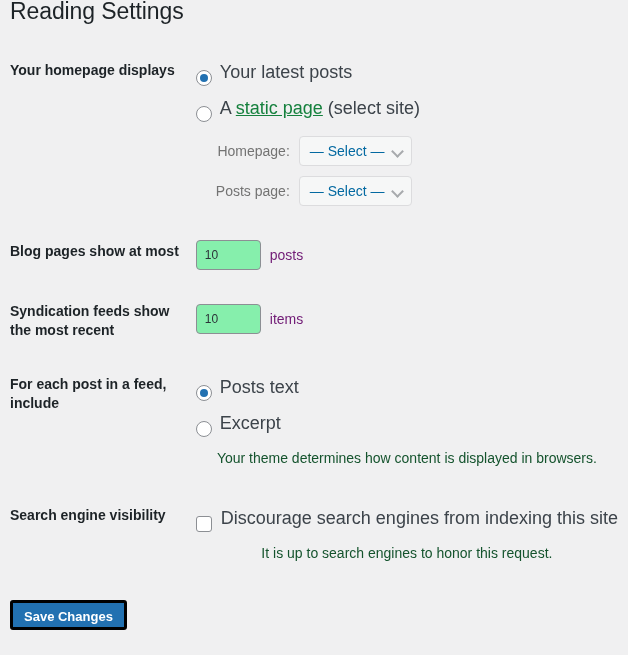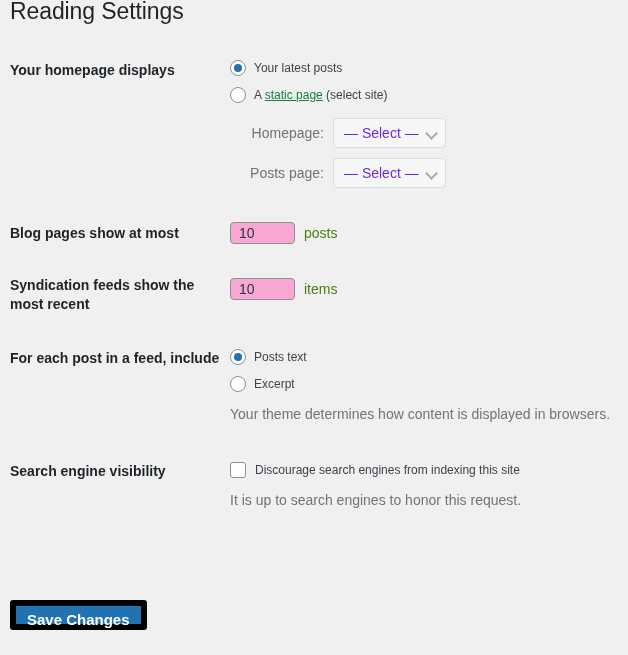--- a/index.html
+++ b/index.html
@@ -51,23 +51,23 @@
   }
   .td-cell {
     padding: 11px 10px 13px 0;
     vertical-align: top;
     line-height: 1.5;
   }
 
   
   .choice {
     display: flex;
-    align-items: center;
+    align-items: flex-end;
     margin: 0 0 9px 0;
-    font-size: 12px;
+    font-size: 18px;
     color: #3c434a;
   }
   .choice:last-child { margin-bottom: 0; }
 
   .radio {
     width: 16px;
     height: 16px;
     min-width: 16px;
     border: 1px solid #8c8f94;
     border-radius: 50%;
@@ -125,21 +125,21 @@
     width: 113px;
     height: 30px;
     border: 1px solid #dcdcde;
     border-radius: 4px;
     background: #f6f7f7;
     display: flex;
     align-items: center;
     justify-content: space-between;
     padding: 0 7px 0 10px;
     box-sizing: border-box;
-    color: #6d28d9;
+    color: #0369a1;
     font-size: 14px;
   }
   .chev {
     width: 12px;
     height: 12px;
     display: inline-block;
     position: relative;
   }
   .chev::before {
     content: "";
@@ -150,57 +150,58 @@
     height: 7px;
     border-right: 2px solid #a7aaad;
     border-bottom: 2px solid #a7aaad;
     transform: rotate(45deg);
   }
 
   
   .num-row { display: flex; align-items: center; }
   .num-input {
     width: 65px;
-    height: 22px;
+    height: 30px;
     border: 1px solid #8c8f94;
     border-radius: 4px;
-    background: #f9a8d4;
+    background: #86efac;
     box-sizing: border-box;
     padding: 0 8px;
     font-family: "Liberation Sans", sans-serif;
-    font-size: 14px;
+    font-size: 12px;
     color: #2c3338;
     line-height: 28px;
   }
   .unit {
     margin-left: 9px;
     font-size: 14px;
-    color: #4d7c0f;
+    color: #701a75;
   }
 
   .description {
     margin: 11px 0 0 0;
-    color: #737373;
+    color: #14532d;
     font-size: 14px;
     line-height: 1.5;
+    text-align: center;
   }
 
   
   .submit-wrap {
     position: absolute;
     left: 10px;
     top: 600px;
   }
   .btn-primary {
     background: #2271b1;
-    border: 6px solid #000000;
+    border: 3px solid #000000;
     border-radius: 3px;
     color: #fff;
     font-family: "Liberation Sans", sans-serif;
-    font-size: 15px;
+    font-size: 13px;
     font-weight: bold;
     padding: 0 11px;
     height: 30px;
     line-height: 28px;
     cursor: pointer;
     box-sizing: border-box;
   }
 </style>
 </head>
 <body>

